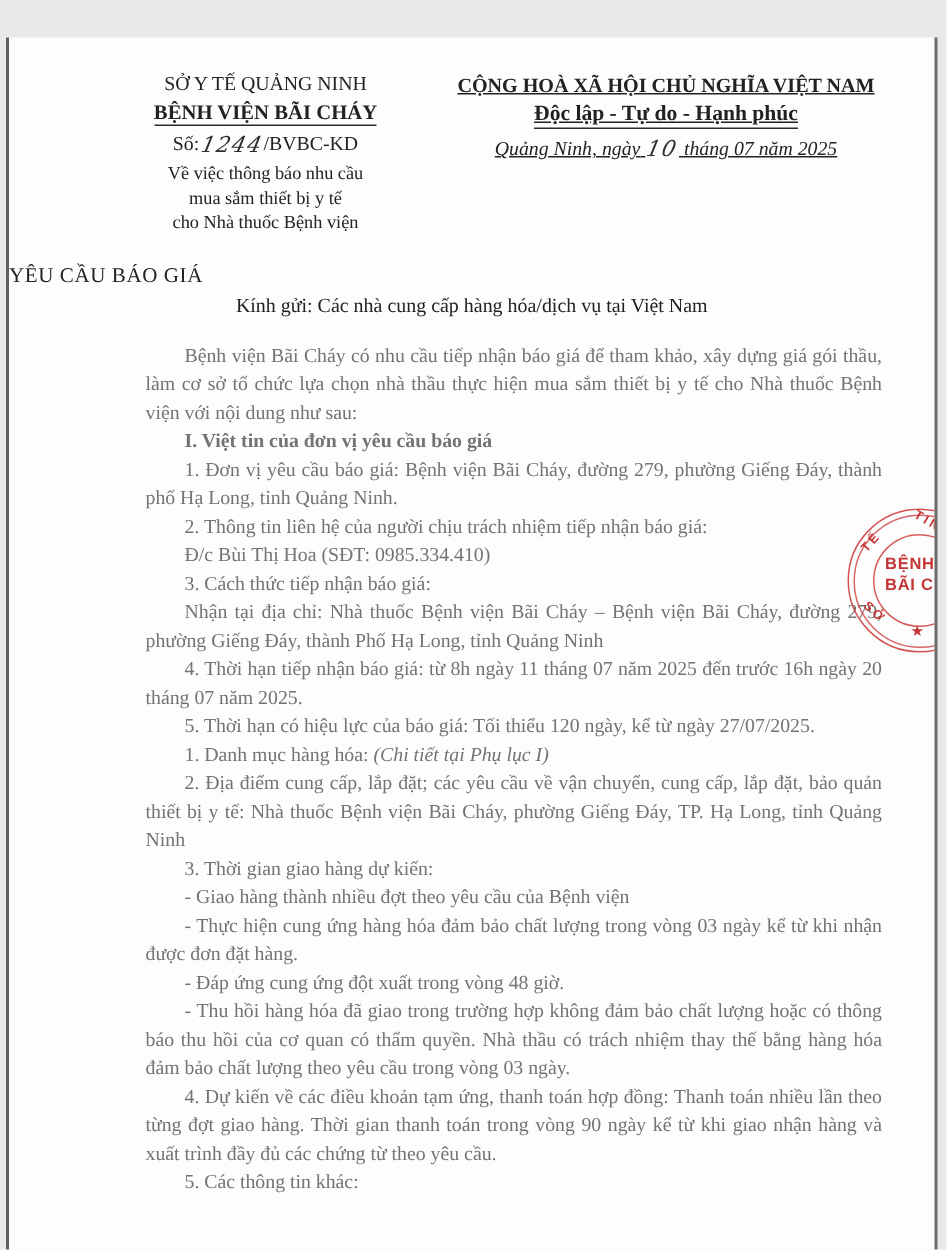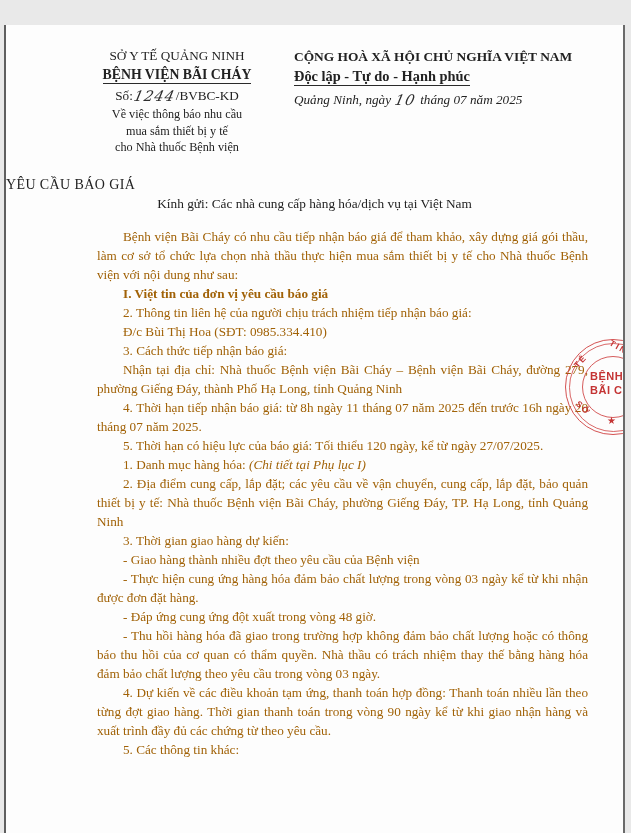--- a/index.html
+++ b/index.html
@@ -16,38 +16,38 @@
     overflow:hidden;
   }
   
   .header{position:relative;height:116px;margin-top:22px;}
   .h-left{position:absolute;left:50px;width:242px;text-align:center;line-height:18px;}
   .h-left .org-parent{font-size:13.2px;}
   .h-left .org-name{font-size:13.8px;font-weight:bold;line-height:19px;font-family:Liberation Serif, serif;}
   .h-left .org-name .u{border-bottom:1.2px solid #2a2a2a;padding-bottom:1px;}
   .h-left .doc-no{font-size:13.2px;margin-top:2px;line-height:19px;}
   .h-left .subject{font-size:12.2px;line-height:16.5px;margin-top:1px;}
-  .h-right{position:absolute;left:288px;width:300px;}
+  .h-right{position:absolute;left:288px;width:300px;text-align:center;text-decoration:underline;}
   .h-right .country{font-size:13.4px;font-weight:bold;white-space:nowrap;line-height:19px;}
   .h-right .motto{font-size:14.4px;font-weight:bold;line-height:21px;}
   .h-right .motto .u2{border-bottom:1.2px solid #2a2a2a;padding-bottom:1px;}
   .h-right .dateline{font-size:13.2px;font-style:italic;margin-top:4px;white-space:nowrap;}
   .hand{
     font-family:"DejaVu Serif",serif;font-style:italic;display:inline-block;
     transform:skewX(-12deg);font-size:14.5px;color:#2e2e2e;letter-spacing:1px;
     position:relative;top:1px;padding:0 1px;
   }
   
   .title{text-align:left;font-weight:normal;font-size:14px;letter-spacing:.4px;margin-top:14px;}
   .salutation{text-align:center;font-size:13.3px;margin-top:3px;}
   
   .docbody{margin:15px 35px 0 91px;}
   .para{
     margin:0;font-size:13.2px;line-height:19px;text-align:justify;
-    text-indent:26px;color:#a16207;
+    text-indent:26px;color:#737373;
   }
   .para.bold{font-weight:bold;}
   .para .it{font-style:italic;}
   
   .stamp{position:absolute;left:559px;top:314px;width:96px;height:96px;pointer-events:none;}
   .stamp .ring1{position:absolute;inset:0;border:1.6px solid rgba(204,52,52,.85);border-radius:50%;}
   .stamp .ring2{position:absolute;inset:3.5px;border:1px solid rgba(204,52,52,.75);border-radius:50%;}
   .stamp .ring3{position:absolute;inset:17px;border:1.3px solid rgba(204,52,52,.8);border-radius:50%;}
   .stamp .ctr{
     position:absolute;left:25px;top:30px;color:#c43434;font-weight:bold;
@@ -85,20 +85,21 @@
       <div class="dateline"><span>Quảng Ninh, ngày</span> <span class="hand">10</span> <span>tháng 07 năm 2025</span></div>
     </div>
   </div>
 
   <div class="title">YÊU CẦU BÁO GIÁ</div>
   <div class="salutation">Kính gửi: Các nhà cung cấp hàng hóa/dịch vụ tại Việt Nam</div>
 
   <div class="docbody">
       <p class="para"><span>Bệnh viện Bãi Cháy có nhu cầu tiếp nhận báo giá để tham khảo, xây dựng giá gói thầu, làm cơ sở tổ chức lựa chọn nhà thầu thực hiện mua sắm thiết bị y tế cho Nhà thuốc Bệnh viện với nội dung như sau:</span></p>
       <p class="para bold"><span>I. Việt tin của đơn vị yêu cầu báo giá</span></p>
+      <p class="para"><span>1. Đơn vị yêu cầu báo giá: Bệnh viện Bãi Cháy, đường 279, phường Giếng Đáy, thành phố Hạ Long, tỉnh Quảng Ninh.</span></p>
       <p class="para"><span>2. Thông tin liên hệ của người chịu trách nhiệm tiếp nhận báo giá:</span></p>
       <p class="para"><span>Đ/c Bùi Thị Hoa (SĐT: 0985.334.410)</span></p>
       <p class="para"><span>3. Cách thức tiếp nhận báo giá:</span></p>
       <p class="para"><span>Nhận tại địa chỉ: Nhà thuốc Bệnh viện Bãi Cháy – Bệnh viện Bãi Cháy, đường 279, phường Giếng Đáy, thành Phố Hạ Long, tỉnh Quảng Ninh</span></p>
       <p class="para"><span>4. Thời hạn tiếp nhận báo giá: từ 8h ngày 11 tháng 07 năm 2025 đến trước 16h ngày 20 tháng 07 năm 2025.</span></p>
       <p class="para"><span>5. Thời hạn có hiệu lực của báo giá: Tối thiểu 120 ngày, kể từ ngày 27/07/2025.</span></p>
       <p class="para"><span>1. Danh mục hàng hóa: </span><span class="it">(Chi tiết tại Phụ lục I)</span></p>
       <p class="para"><span>2. Địa điểm cung cấp, lắp đặt; các yêu cầu về vận chuyển, cung cấp, lắp đặt, bảo quản thiết bị y tế: Nhà thuốc Bệnh viện Bãi Cháy, phường Giếng Đáy, TP. Hạ Long, tỉnh Quảng Ninh</span></p>
       <p class="para"><span>3. Thời gian giao hàng dự kiến:</span></p>
       <p class="para"><span>- Giao hàng thành nhiều đợt theo yêu cầu của Bệnh viện</span></p>

